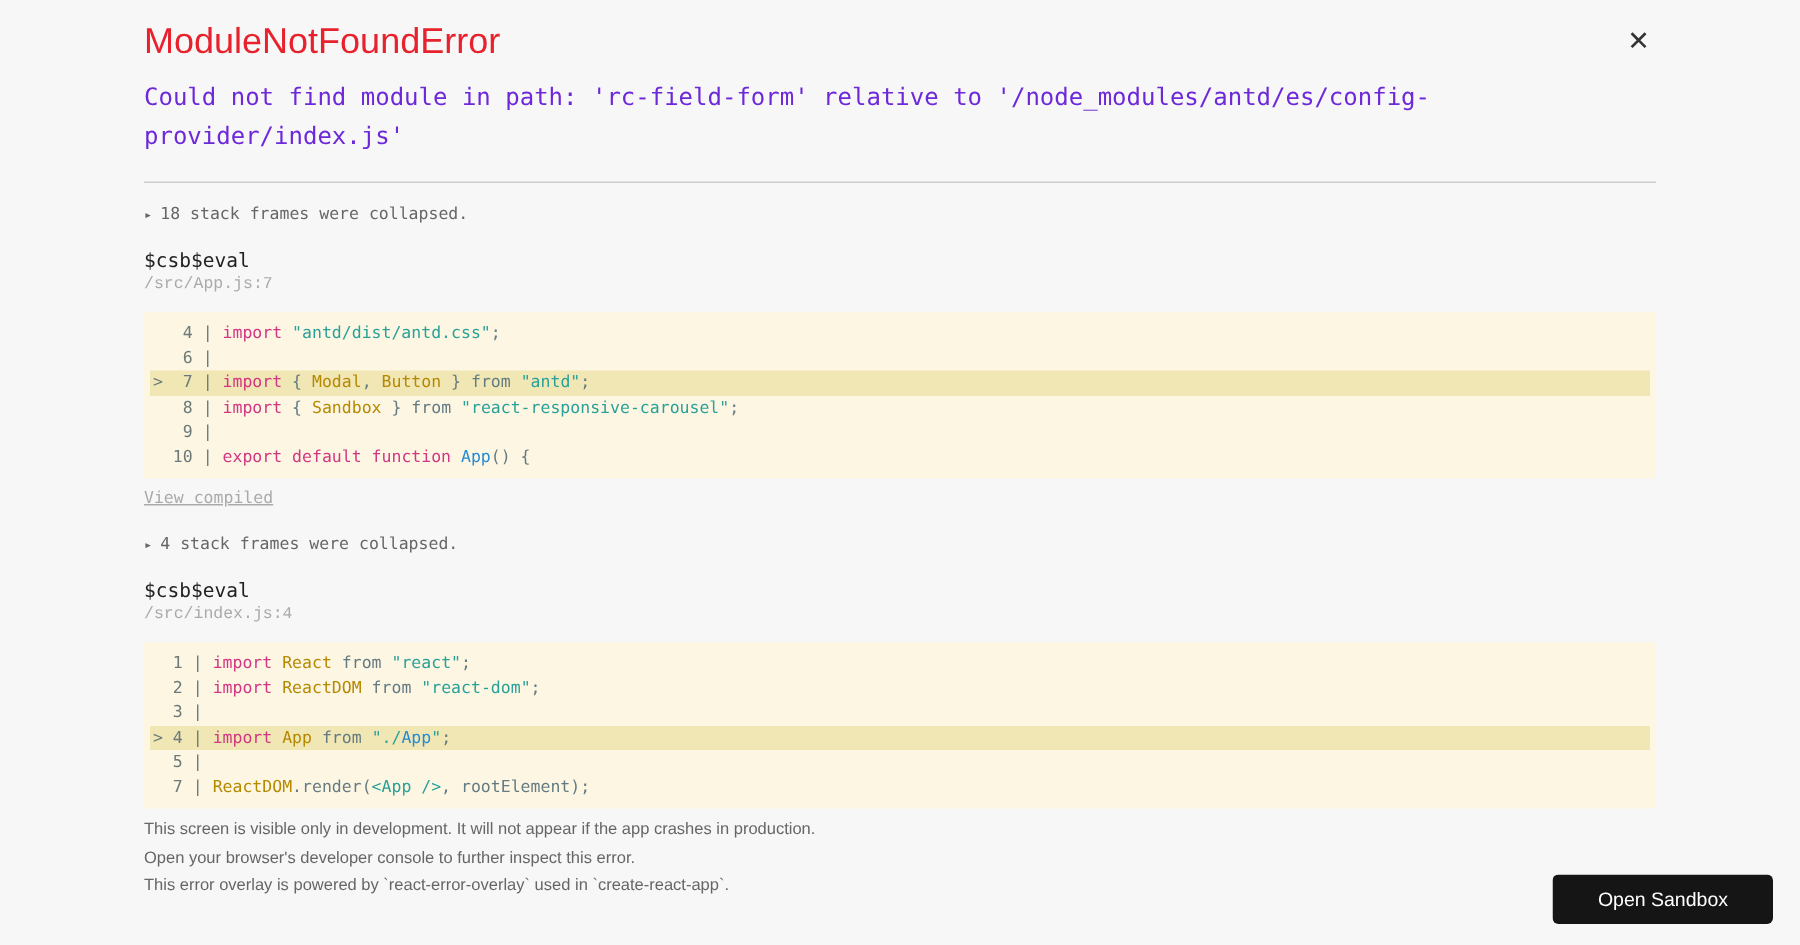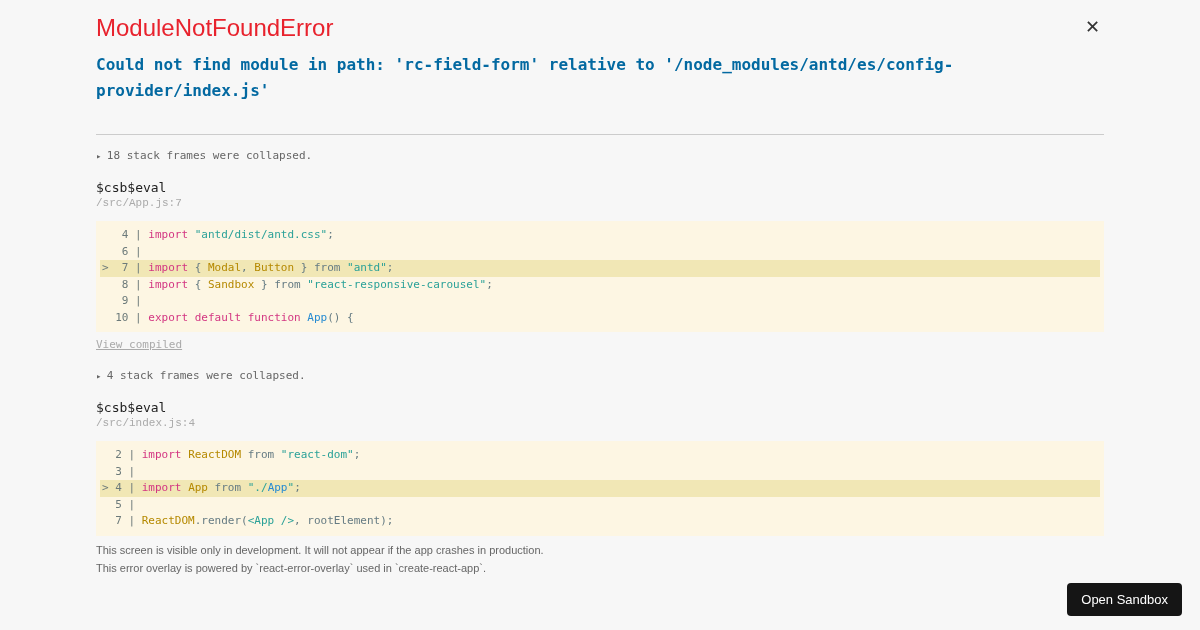--- a/index.html
+++ b/index.html
@@ -30,25 +30,24 @@
   color: #333;
   font-size: 18px;
   cursor: pointer;
   line-height: 1;
   padding: 4px;
   font-weight: 300;
 }
 .error-message {
   font-family: Menlo, Consolas, monospace;
   font-size: 16px;
-  color: #0369a1;
+  color: #6d28d9;
   line-height: 1.6;
-  margin-bottom: 31px;
+  margin-bottom: 18px;
   white-space: pre-wrap;
-  font-weight: bold;
 }
 .divider {
   border: none;
   border-top: 1px solid #ccc;
   margin-bottom: 14px;
 }
 .collapsed-frames {
   font-family: Menlo, Consolas, monospace;
   font-size: 11px;
   color: #666;
@@ -109,21 +108,21 @@
   line-height: 1.5;
 }
 .footer-notes p { margin-bottom: 2px; }
 .open-sandbox {
   position: fixed;
   right: 18px;
   bottom: 14px;
   background: #151515;
   color: #fff;
   border: none;
-  padding: 9px 14px;
+  padding: 9px 30px;
   font-size: 13px;
   border-radius: 4px;
   cursor: pointer;
   font-family: inherit;
 }
 </style>
 </head>
 <body>
 
 <div class="container">
@@ -149,26 +148,28 @@
   </div>
 
   <div class="view-compiled">View compiled</div>
 
   <div class="collapsed-frames">4 stack frames were collapsed.</div>
 
   <div class="frame-fn">$csb$eval</div>
   <div class="frame-loc">/src/index.js:4</div>
 
   <div class="code-block">
+    <div class="code-line"><span class="gutter">  1 | </span><span class="kw">import</span> <span class="name">React</span><span class="op"> from </span><span class="str">"react"</span><span class="punc">;</span></div>
     <div class="code-line"><span class="gutter">  2 | </span><span class="kw">import</span> <span class="name">ReactDOM</span><span class="op"> from </span><span class="str">"react-dom"</span><span class="punc">;</span></div>
     <div class="code-line"><span class="gutter">  3 | </span></div>
     <div class="code-line highlight"><span class="gutter">&gt; 4 | </span><span class="kw">import</span> <span class="name">App</span><span class="op"> from </span><span class="str">"./</span><span class="fn">App</span><span class="str">"</span><span class="punc">;</span></div>
     <div class="code-line"><span class="gutter">  5 | </span></div>
     <div class="code-line"><span class="gutter">  7 | </span><span class="name">ReactDOM</span><span class="op">.render(</span><span class="jsx">&lt;App /&gt;</span><span class="punc">, rootElement);</span></div>
   </div>
 
   <div class="footer-notes">
     <p>This screen is visible only in development. It will not appear if the app crashes in production.</p>
+    <p>Open your browser's developer console to further inspect this error.</p>
     <p>This error overlay is powered by `react-error-overlay` used in `create-react-app`.</p>
   </div>
 </div>
 
 <button class="open-sandbox">Open Sandbox</button>
 
 </body></html>

